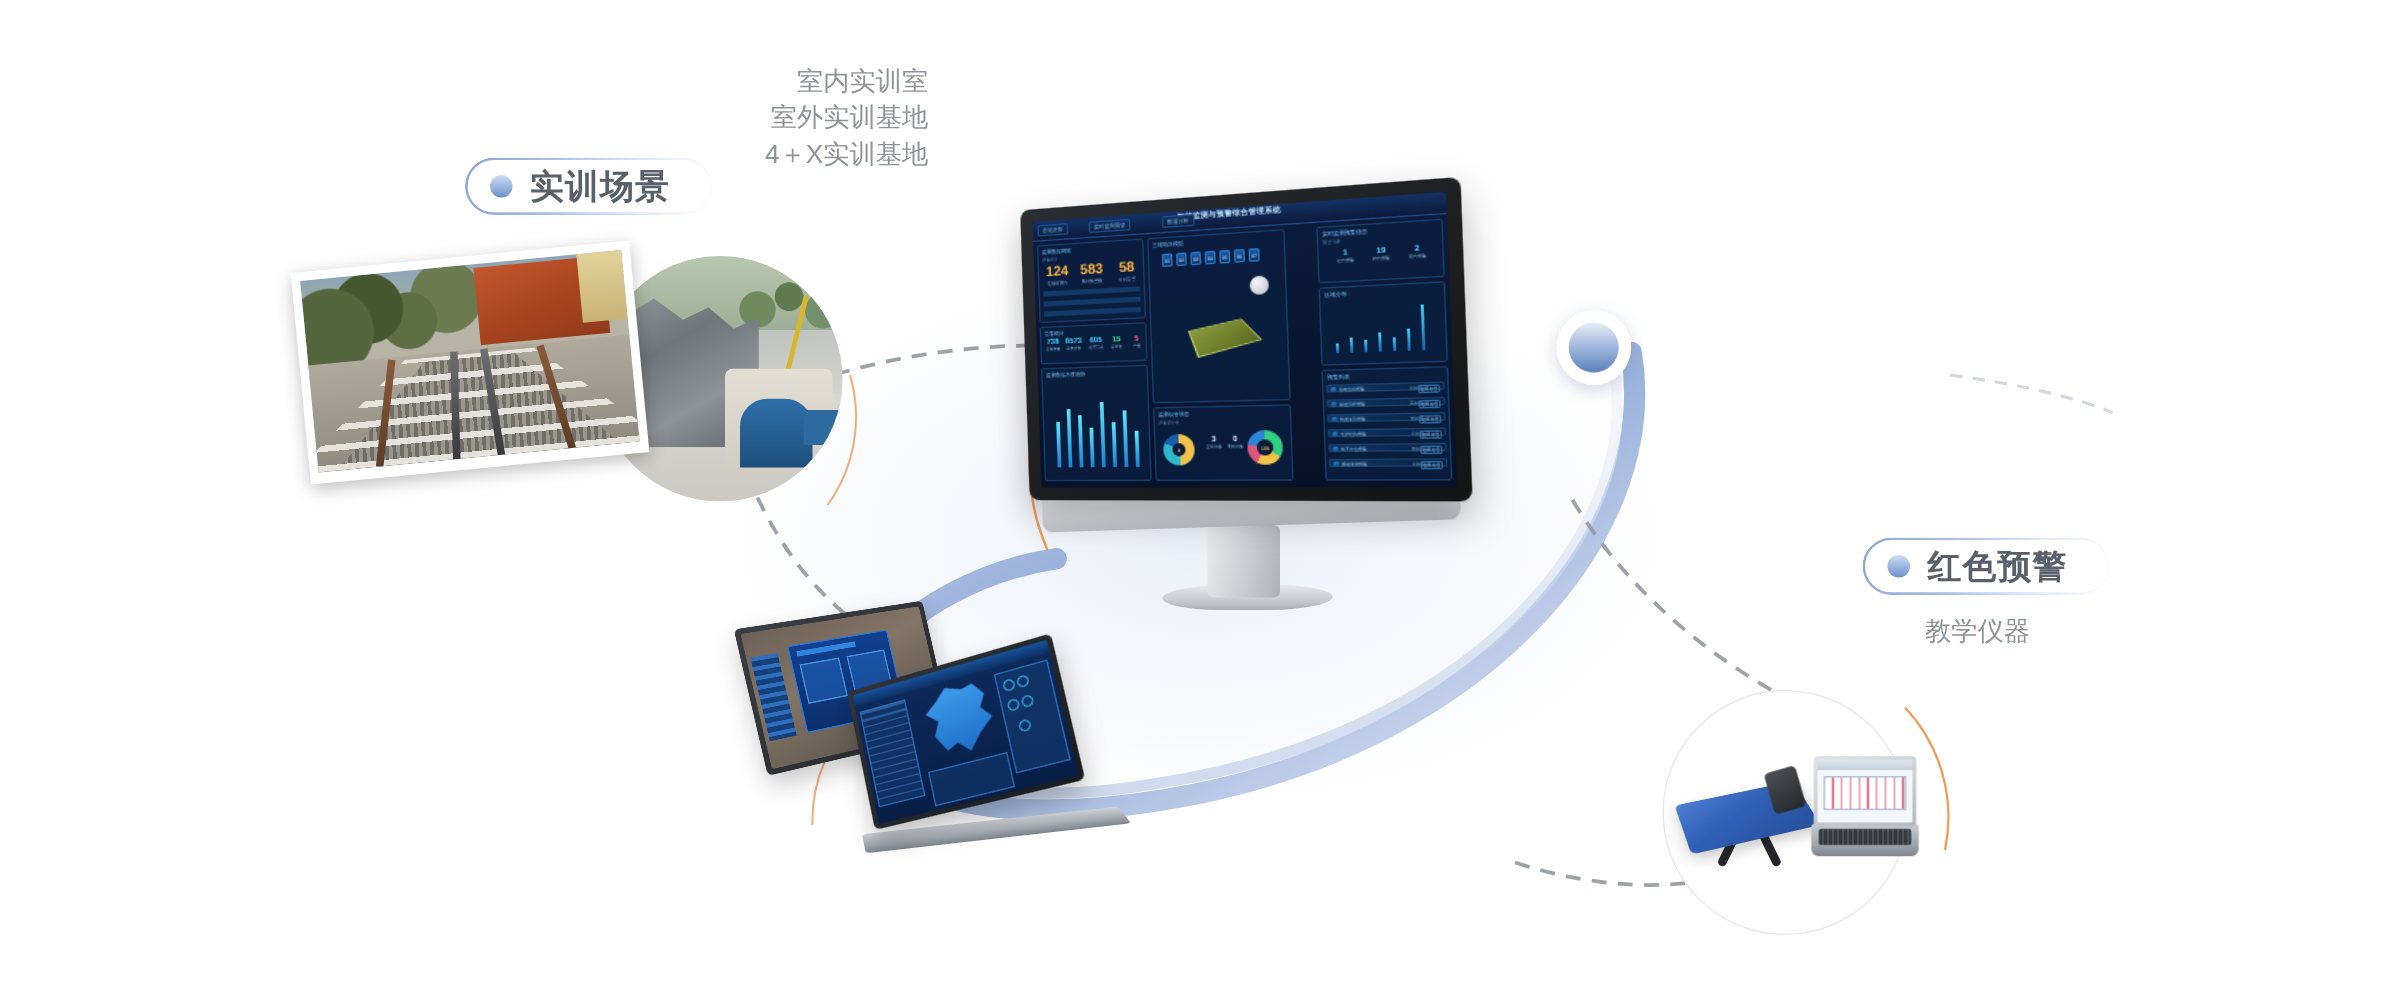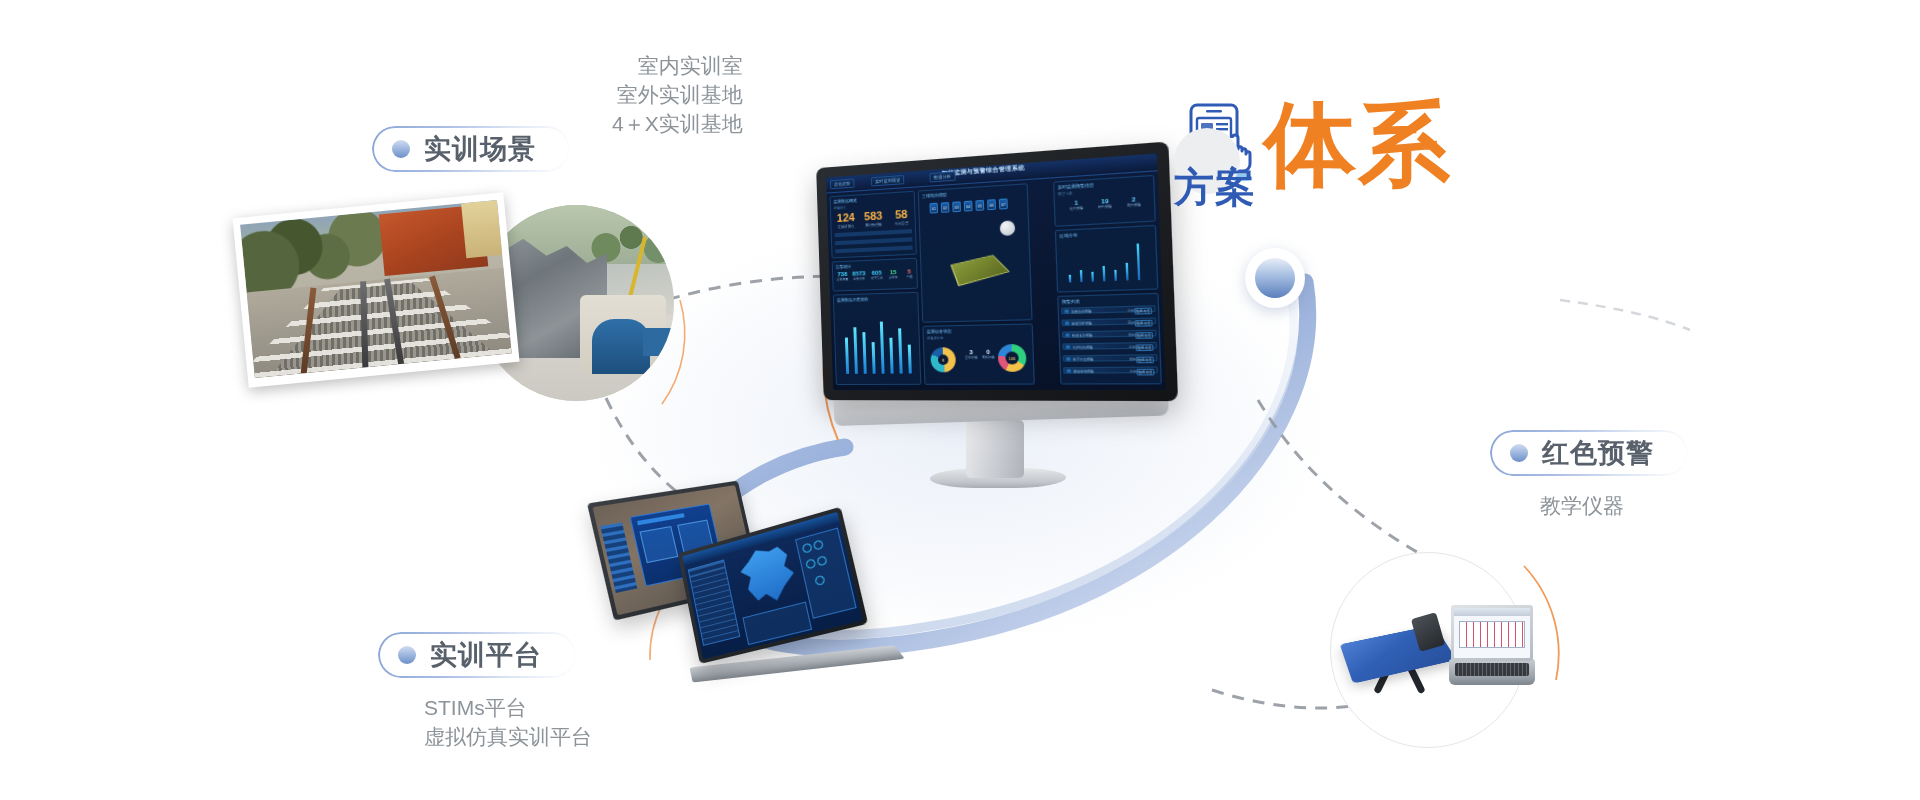--- a/index.html
+++ b/index.html
@@ -413,37 +413,20 @@
     <path d="M 1524,566 A 128,128 0 0 1 1556,680" fill="none" stroke="#f0893b" stroke-width="1.8" opacity=".85"></path>
     <path d="M 650,660 A 118,118 0 0 1 700,560" fill="none" stroke="#f0893b" stroke-width="1.6" opacity=".7"></path>
 
     <path d="M648,306 C760,268 880,270 962,292" fill="none" stroke="#9298a0" stroke-width="3" stroke-dasharray="12 9" opacity=".9"></path>
     <path d="M606,398 C640,470 690,510 742,530" fill="none" stroke="#9298a0" stroke-width="3" stroke-dasharray="12 9" opacity=".9"></path>
     <path d="M1258,400 C1300,470 1360,520 1424,556" fill="none" stroke="#9298a0" stroke-width="3" stroke-dasharray="12 9" opacity=".9"></path>
     <path d="M1212,690 C1280,712 1340,712 1382,700" fill="none" stroke="#9298a0" stroke-width="3" stroke-dasharray="12 9" opacity=".9"></path>
     <path d="M1560,300 C1620,308 1660,318 1690,330" fill="none" stroke="#c2c6cc" stroke-width="2.5" stroke-dasharray="10 8" opacity=".7"></path>
   </svg>
 
-  <div id="headline">
-    <div id="hl-blob"></div>
-    <svg id="hl-icon" viewBox="0 0 78 88">
-      <rect x="11" y="3" width="46" height="62" rx="6" fill="#fff" stroke="#2f5bb5" stroke-width="3"></rect>
-      <rect x="26" y="8" width="16" height="2.6" rx="1.3" fill="#2f5bb5"></rect>
-      <rect x="17" y="16" width="34" height="42" rx="2" fill="#fff" stroke="#2f5bb5" stroke-width="2.4"></rect>
-      <rect x="21" y="21" width="12" height="11" rx="1" fill="#2f5bb5" opacity=".85"></rect>
-      <rect x="36" y="21" width="12" height="2.4" fill="#2f5bb5"></rect>
-      <rect x="36" y="26" width="12" height="2.4" fill="#2f5bb5"></rect>
-      <rect x="21" y="37" width="27" height="2.4" fill="#2f5bb5"></rect>
-      <rect x="21" y="43" width="21" height="2.4" fill="#2f5bb5"></rect>
-      <path d="M46 36 v16 l-4-4 c-3-3-8 2-5 5 l11 12 c2 3 6 4 9 4 h6 c4 0 7-3 7-7 V52 c0-3-4-3-4 0 v-3 c0-3-4-3-4 0 v-2 c0-3-4-3-4 0 v-11 c0-4-6-4-6 0" fill="#fff" stroke="#2f5bb5" stroke-width="3" stroke-linejoin="round"></path>
-      <rect x="42" y="72" width="28" height="7" rx="2" fill="#8fc8f0"></rect>
-    </svg>
-    <div id="hl-fangan">方案</div>
-    <div id="hl-tixi">体系</div>
-  </div>
 
   <div id="photo-circle">
     <div class="sky"></div>
       <div class="plaza"></div>
     <div class="trees"></div>
       <div class="crane"></div>
     <div class="rock"></div>
     <div class="portal"></div>
       <div class="arch"></div>
       <div class="awning"></div>
@@ -719,28 +702,20 @@
   <div class="pill" style="left:372px;top:86px;margin-top:40px;">
     <span class="dot"></span>
     <span class="ptext">实训场景</span>
   </div>
   <div class="sublist" style="left:612px;top:52px;text-align:right;">
     <div>室内实训室</div>
     <div>室外实训基地</div>
     <div>4＋X实训基地</div>
   </div>
 
-  <div class="pill" style="left:378px;top:632px;">
-    <span class="dot"></span>
-    <span class="ptext">实训平台</span>
-  </div>
-  <div class="sublist" style="left:424px;top:694px;">
-    <div>STIMs平台</div>
-    <div>虚拟仿真实训平台</div>
-  </div>
 
   <div class="pill" style="left:1490px;top:430px;">
     <span class="dot"></span>
     <span class="ptext">红色预警</span>
   </div>
   <div class="sublist" style="left:1540px;top:492px;">
     <div>教学仪器</div>
   </div>
 
 </div>

